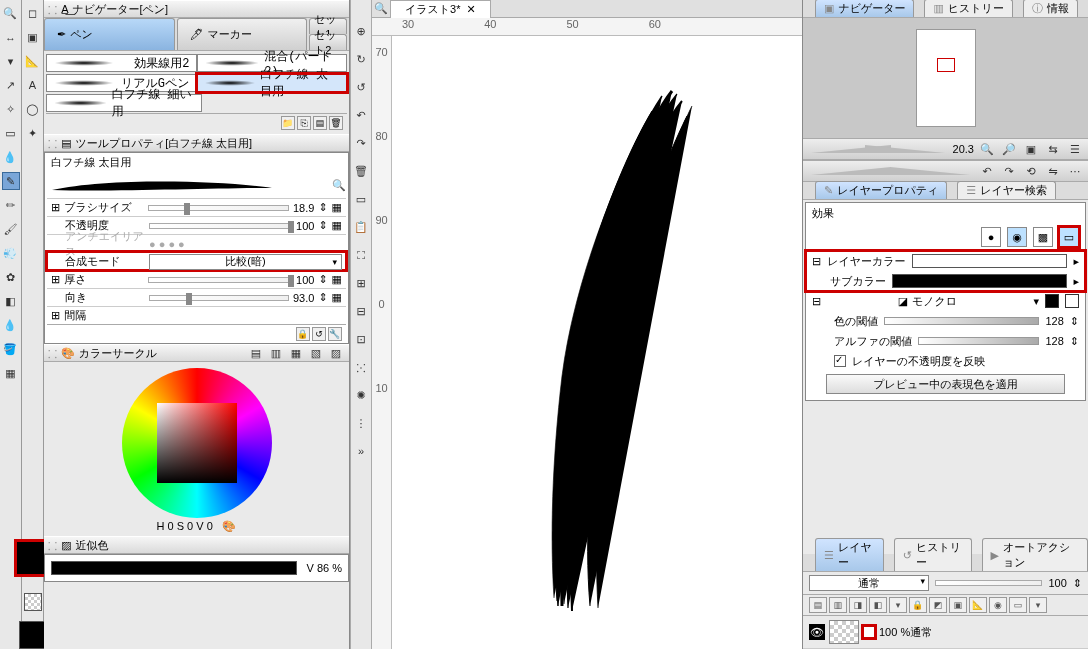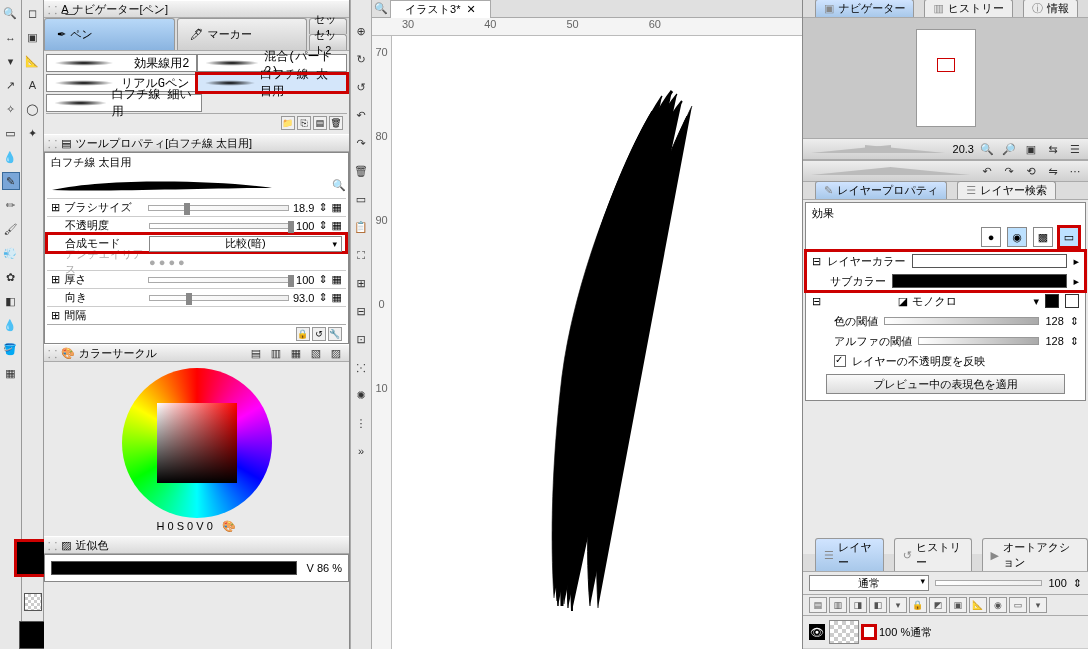--- a/index.html
+++ b/index.html
@@ -204,31 +204,31 @@
     <div class="prop-row">
       <span style="width:10px"></span>
         <span class="lbl">不透明度</span>
       <div class="slider">
           <div class="knob" style="left:98%"></div>
         </div>
       <span class="val">100</span>
         <span>⇕</span>
         <span>▦</span>
     </div>
+    <div class="prop-row" style="color:#aaa">
+      <span style="width:10px"></span>
+        <span class="lbl">アンチエイリアス</span>
+      <span>● ● ● ●</span>
+    </div>
     <div class="prop-row hl-red">
       <span style="width:10px"></span>
         <span class="lbl">合成モード</span>
       <div class="combo">
           <span>比較(暗)</span>
         </div>
-    </div>
-    <div class="prop-row" style="color:#aaa">
-      <span style="width:10px"></span>
-        <span class="lbl">アンチエイリアス</span>
-      <span>● ● ● ●</span>
     </div>
     <div class="prop-row">
       <span>⊞</span>
         <span class="lbl">厚さ</span>
       <div class="slider">
           <div class="knob" style="left:98%"></div>
         </div>
       <span class="val">100</span>
         <span>⇕</span>
         <span>▦</span>

